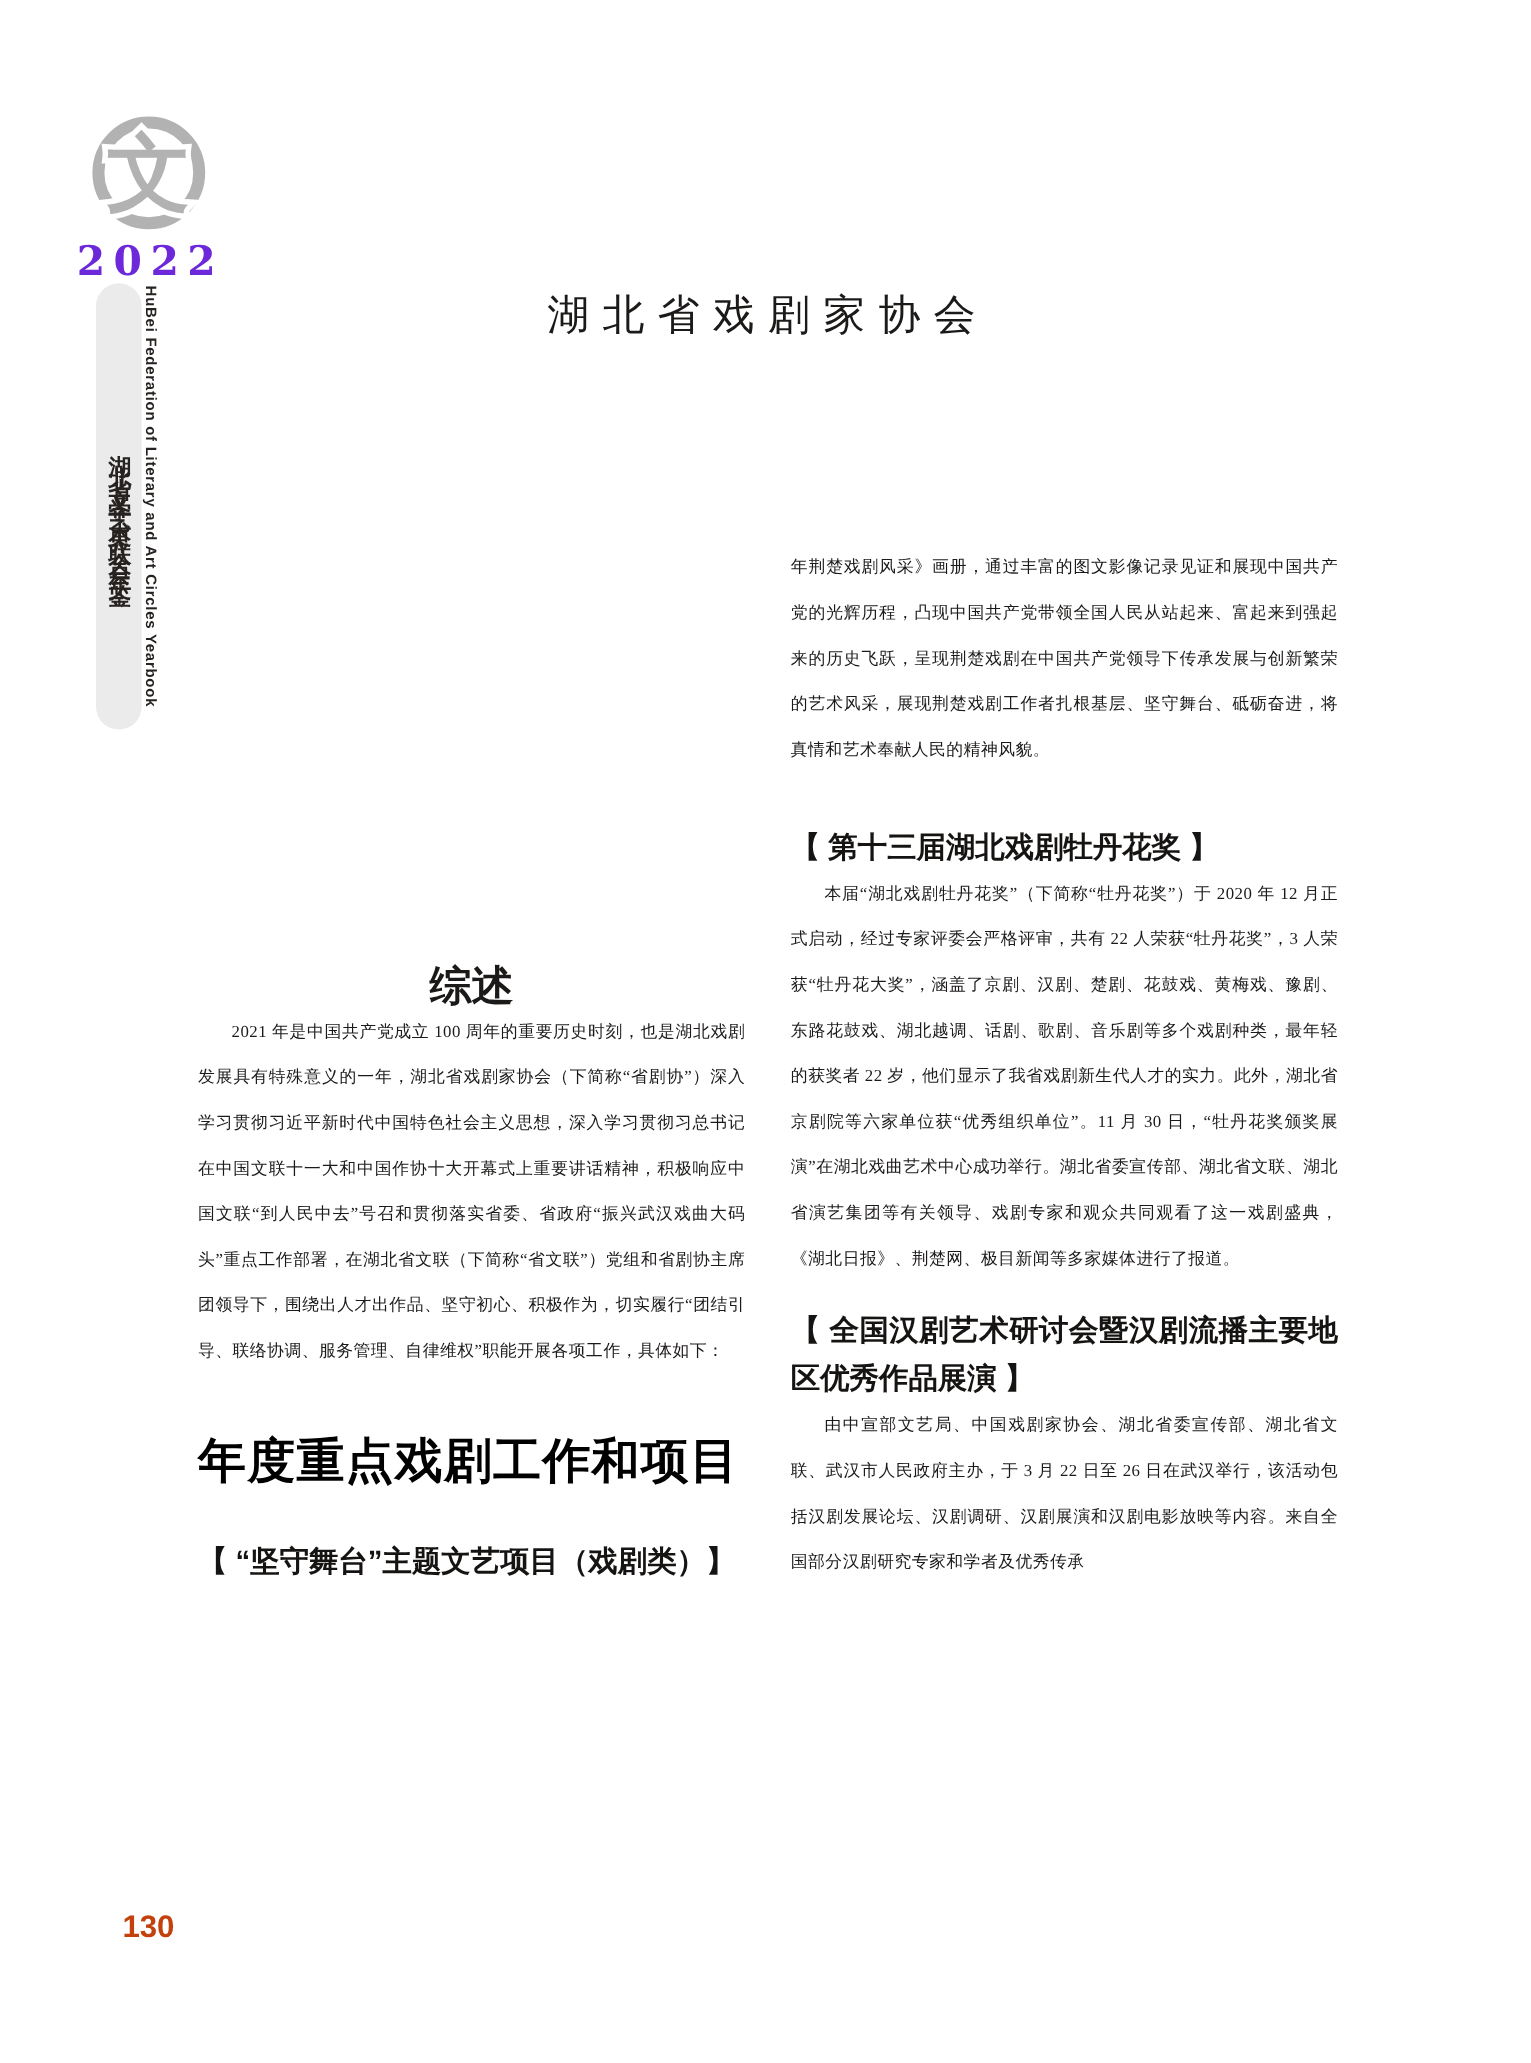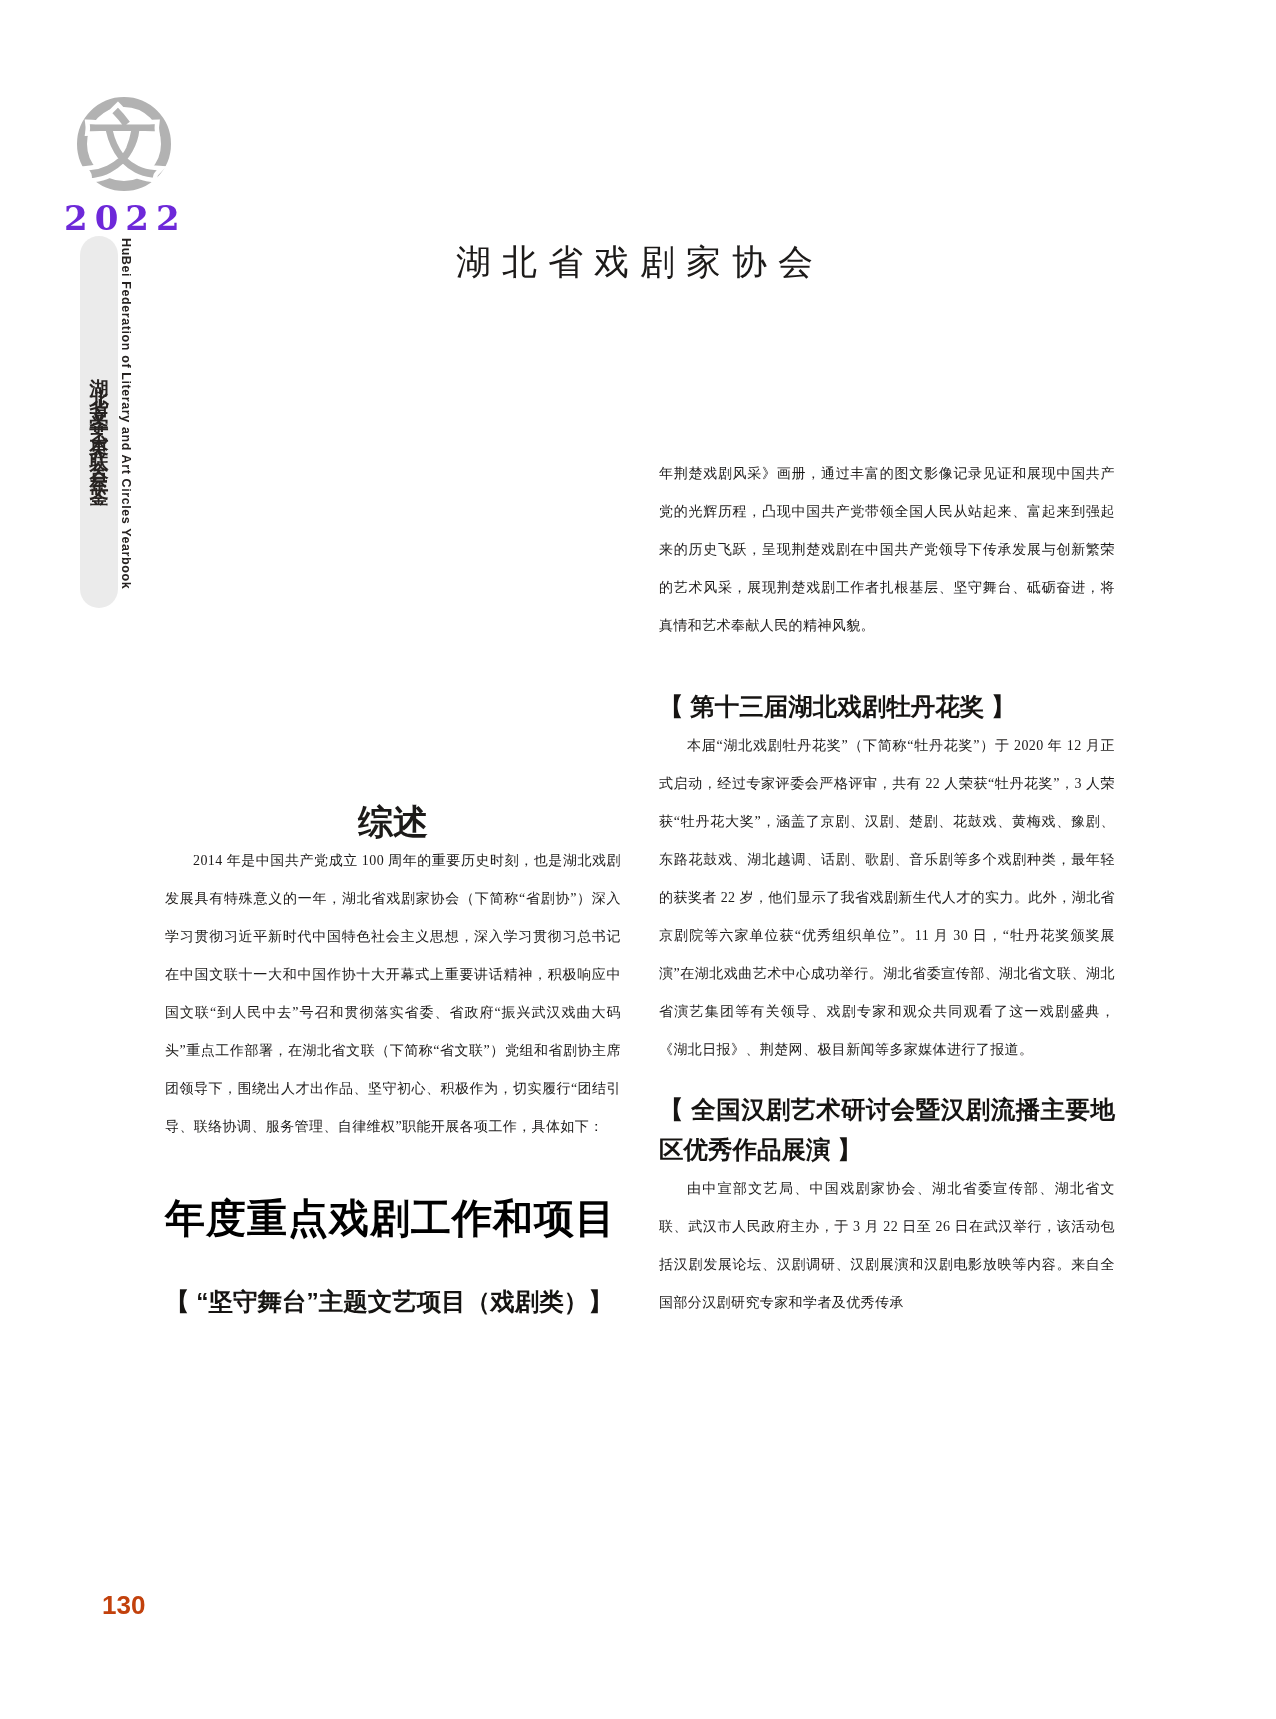--- a/index.html
+++ b/index.html
@@ -94,21 +94,21 @@
   <div class="cn">湖北省文学艺术界联合会年鉴</div>
 </div>
 <div class="side-en">HuBei Federation of Literary and Art Circles Yearbook</div>
 
 <h1 class="page-title">湖北省戏剧家协会</h1>
 
 <div class="columns">
 
   <div class="col">
     <h2 class="h-overview">综述</h2>
-    <p class="body indent overview-para">2014 年是中国共产党成立 100 周年的重要历史时刻，也是湖北戏剧发展具有特殊意义的一年，湖北省戏剧家协会（下简称“省剧协”）深入学习贯彻习近平新时代中国特色社会主义思想，深入学习贯彻习总书记在中国文联十一大和中国作协十大开幕式上重要讲话精神，积极响应中国文联“到人民中去”号召和贯彻落实省委、省政府“振兴武汉戏曲大码头”重点工作部署，在湖北省文联（下简称“省文联”）党组和省剧协主席团领导下，围绕出人才出作品、坚守初心、积极作为，切实履行“团结引导、联络协调、服务管理、自律维权”职能开展各项工作，具体如下：</p>
+    <p class="body indent overview-para">2021 年是中国共产党成立 100 周年的重要历史时刻，也是湖北戏剧发展具有特殊意义的一年，湖北省戏剧家协会（下简称“省剧协”）深入学习贯彻习近平新时代中国特色社会主义思想，深入学习贯彻习总书记在中国文联十一大和中国作协十大开幕式上重要讲话精神，积极响应中国文联“到人民中去”号召和贯彻落实省委、省政府“振兴武汉戏曲大码头”重点工作部署，在湖北省文联（下简称“省文联”）党组和省剧协主席团领导下，围绕出人才出作品、坚守初心、积极作为，切实履行“团结引导、联络协调、服务管理、自律维权”职能开展各项工作，具体如下：</p>
 
     <h2 class="h-section">年度重点戏剧工作和项目</h2>
 
     <h3 class="h-entry">【 “坚守舞台”主题文艺项目（戏剧类）】</h3>
   </div>
 
   <div class="col">
     <p class="body">年荆楚戏剧风采》画册，通过丰富的图文影像记录见证和展现中国共产党的光辉历程，凸现中国共产党带领全国人民从站起来、富起来到强起来的历史飞跃，呈现荆楚戏剧在中国共产党领导下传承发展与创新繁荣的艺术风采，展现荆楚戏剧工作者扎根基层、坚守舞台、砥砺奋进，将真情和艺术奉献人民的精神风貌。</p>
 
     <h3 class="h-entry first-right">【 第十三届湖北戏剧牡丹花奖 】</h3>

